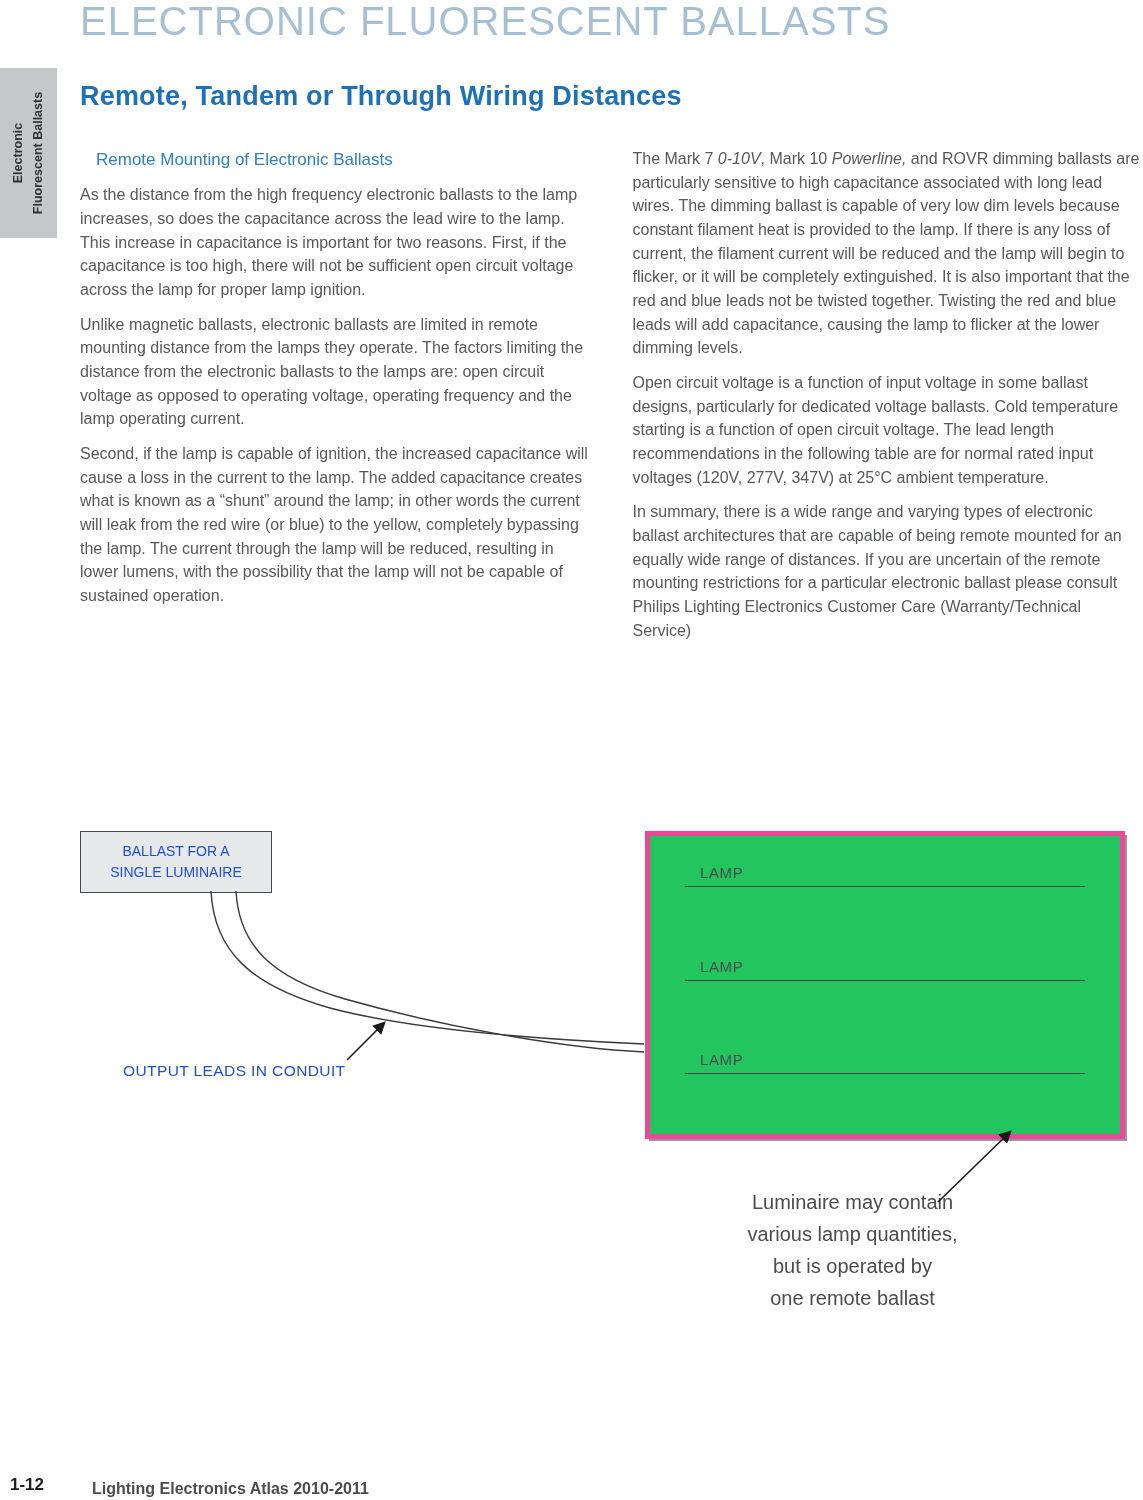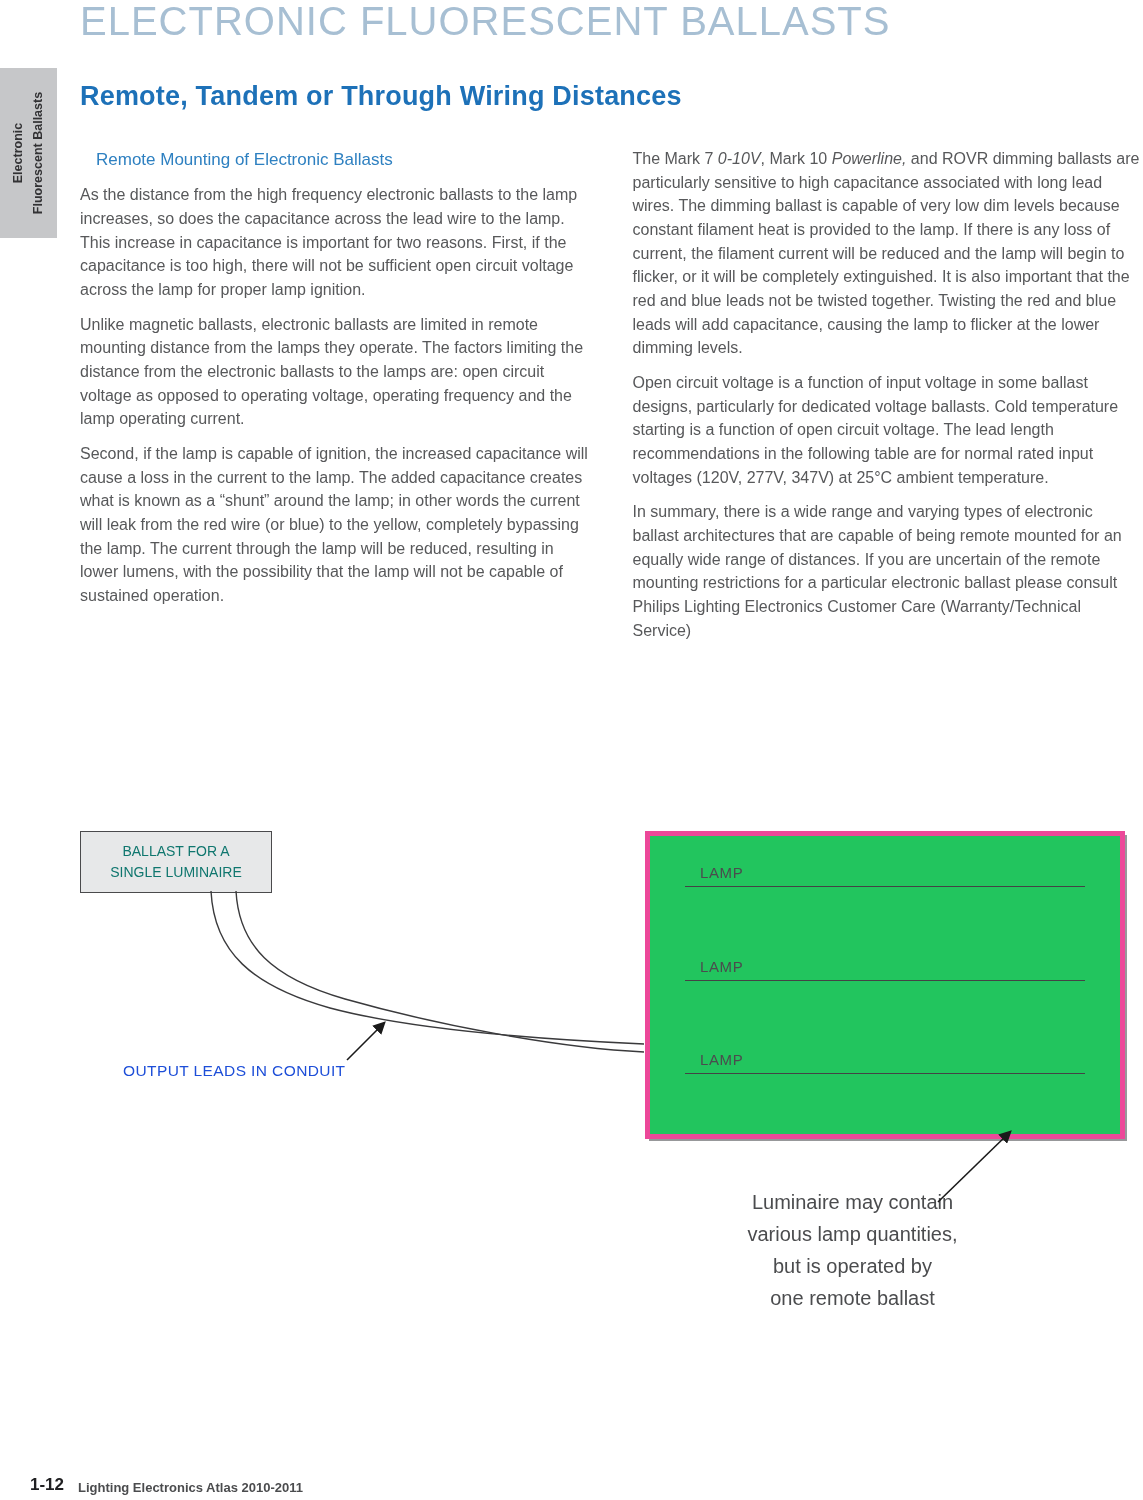--- a/index.html
+++ b/index.html
@@ -94,21 +94,21 @@
     left: 80px; top: 831px;
     width: 190px; height: 60px;
     background: #e7e8e9;
     border: 1px solid #4a4a4c;
     display: flex;
     align-items: center;
     justify-content: center;
     text-align: center;
     font-size: 14px;
     line-height: 1.5;
-    color: #0f766e;
+    color: #1d4ed8;
     white-space: pre-line;
     z-index: 2;
   }
   .luminaire-box {
     position: absolute;
     left: 645px; top: 831px;
     width: 470px; height: 298px;
     background: #22c55e;
     border: 5px solid #ec4899;
     box-shadow: 3px 3px 0 -1px #97989a;
@@ -153,29 +153,29 @@
     text-align: center;
     font-size: 20px;
     line-height: 1.6;
     color: #4b4c4e;
     white-space: pre-line;
   }
 
   
   .footer-pagenum {
     position: absolute;
-    left: 30px; top: 1475px;
+    left: 10px; top: 1475px;
     font-size: 17px;
     font-weight: 700;
     color: #202022;
   }
   .footer-book {
     position: absolute;
-    left: 78px; top: 1480px;
-    font-size: 13px;
+    left: 92px; top: 1480px;
+    font-size: 16px;
     font-weight: 700;
     color: #4b4c4e;
   }
 </style>
 </head>
 <body>
 
 <div class="page">
 
   <div class="sidebar-tab">

